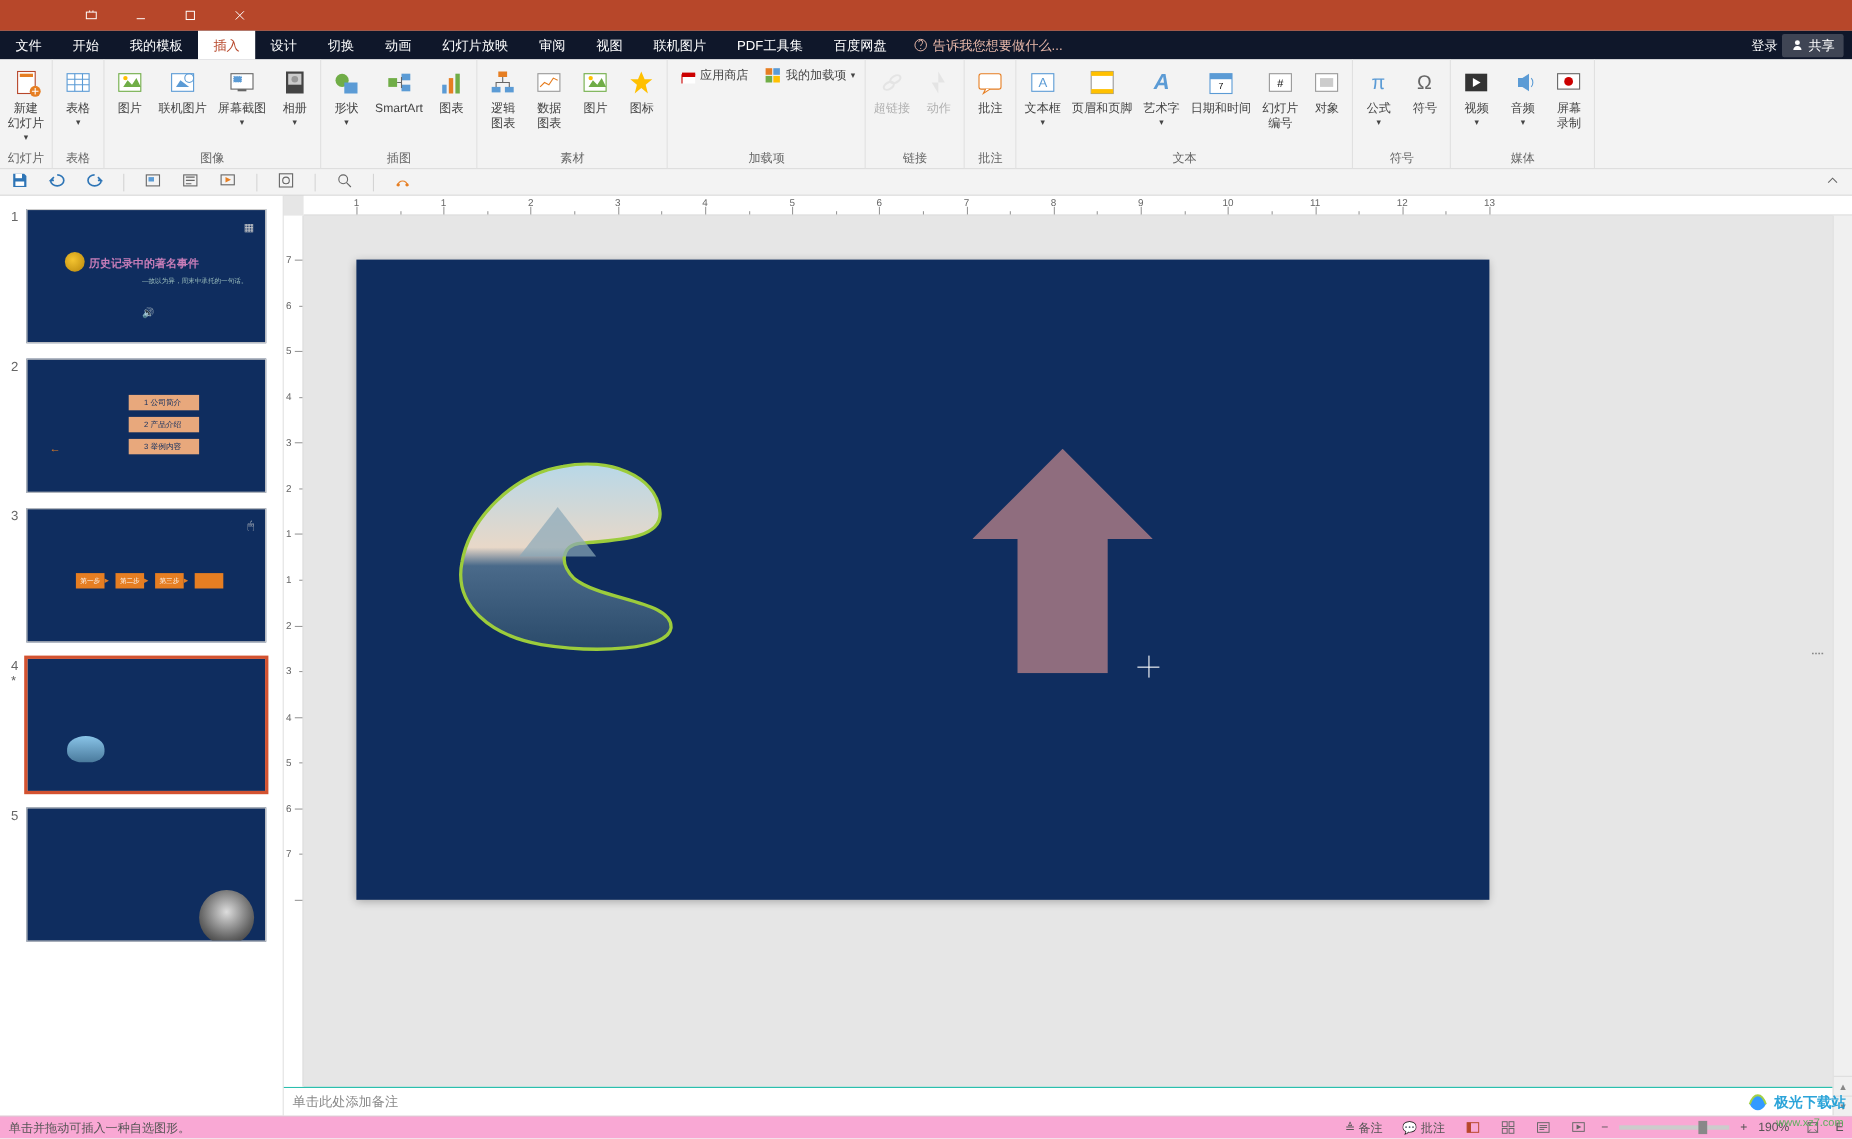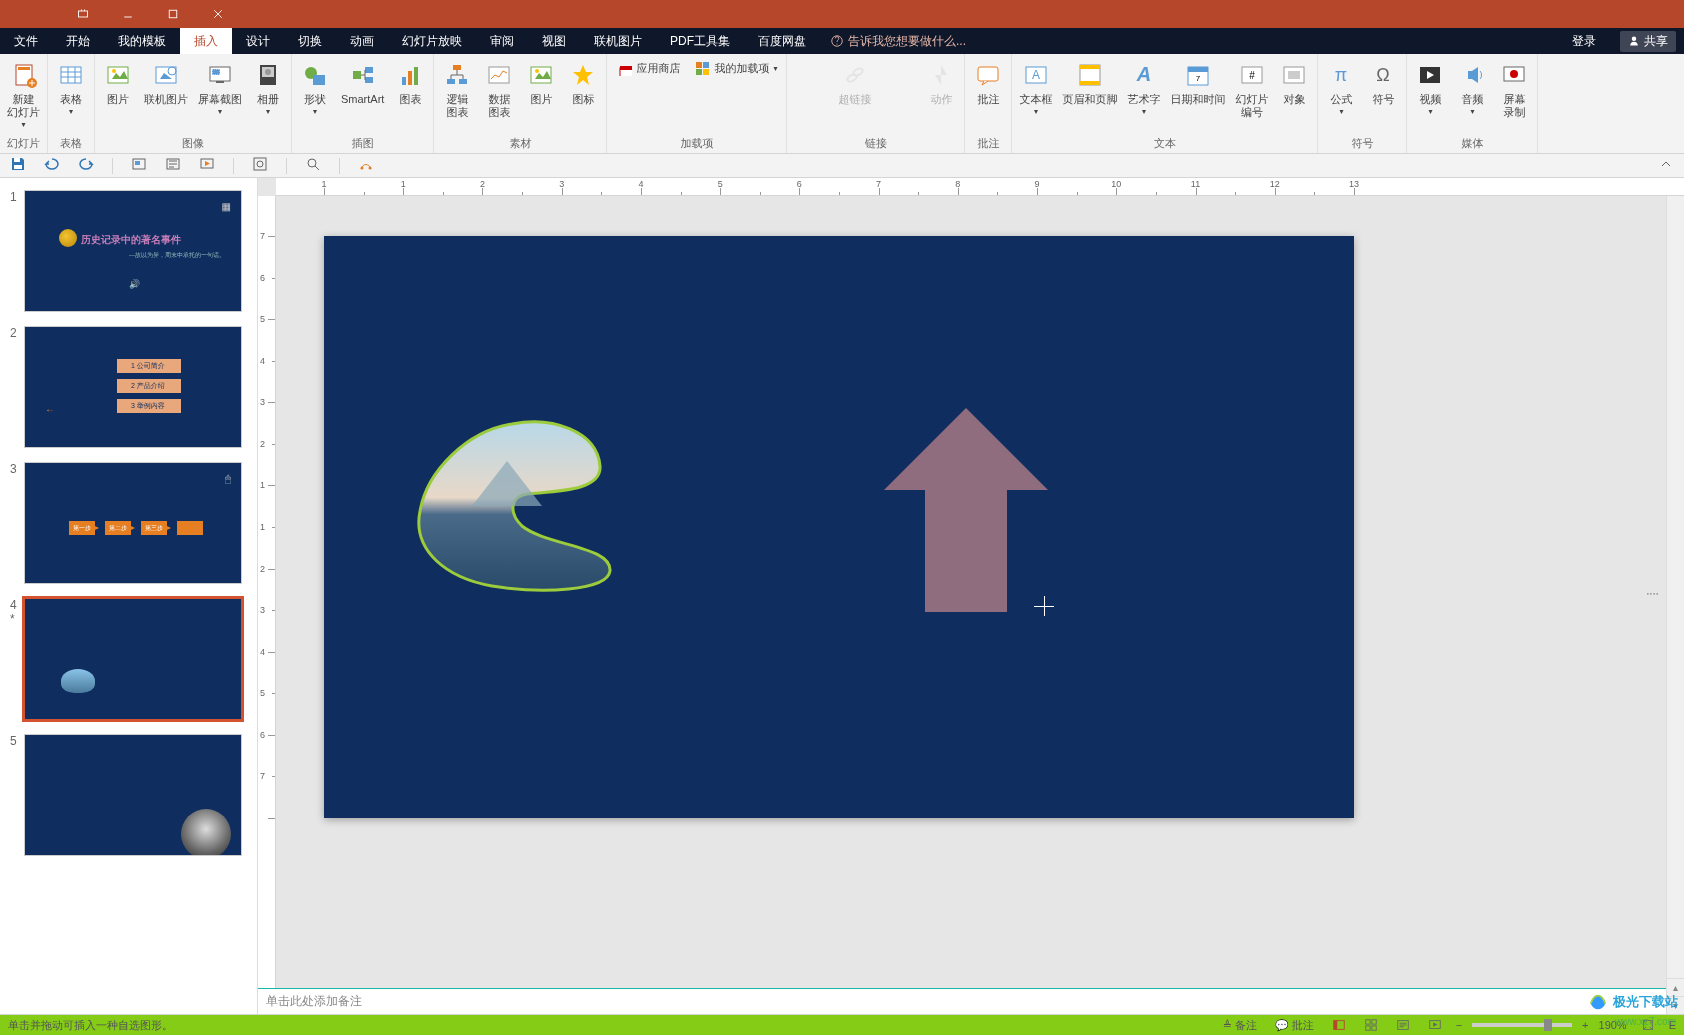--- a/index.html
+++ b/index.html
@@ -12,30 +12,30 @@
 .title-bar .win-btn { width: 45px; height: 28px; display: flex; align-items: center; justify-content: center; font-size: 14px; }
 .title-bar .win-btn svg { width: 12px; height: 12px; stroke: #fff; stroke-width: 1.2; fill: none; }
 
 
 .menu-tabs { height: 26px; background: #0f172a; display: flex; align-items: stretch; color: #fff; font-size: 12px; }
 .menu-tabs .tab { padding: 0 14px; display: flex; align-items: center; cursor: pointer; }
 .menu-tabs .tab.active { background: #fff; color: #b7472a; }
 .menu-tabs .spacer { flex: 1; }
 .menu-tabs .tell-me { display: flex; align-items: center; color: #e7b7a8; font-size: 12px; padding: 0 10px; }
 .menu-tabs .tell-me svg { width: 14px; height: 14px; margin-right: 4px; }
-.menu-tabs .right { display: flex; align-items: center; gap: 24px; padding-right: 8px; }
+.menu-tabs .right { display: flex; align-items: center; gap: 4px; padding-right: 8px; }
 .menu-tabs .share-btn { background: rgba(255,255,255,0.2); padding: 2px 8px; border-radius: 2px; display: flex; align-items: center; gap: 4px; }
 
 
 .ribbon { background: #f3f3f3; border-bottom: 1px solid #d4d4d4; height: 100px; display: flex; }
 .ribbon-group { border-right: 1px solid #e0e0e0; display: flex; flex-direction: column; padding: 3px 3px 0 3px; }
 .ribbon-group .items { flex: 1; display: flex; align-items: flex-start; gap: 2px; }
 .ribbon-group .label { text-align: center; font-size: 11px; color: #666; padding: 2px 0; }
 .ribbon-item { display: flex; flex-direction: column; align-items: center; padding: 2px 4px; cursor: pointer; font-size: 11px; color: #444; min-width: 36px; }
-.ribbon-item.disabled { color: #b0b0b0; margin-left: 44px; }
+.ribbon-item.disabled { color: #b0b0b0; }
 .ribbon-item.disabled svg,.ribbon-item.disabled .ico { opacity: 0.4; }
 .ribbon-item .ico { width: 32px; height: 32px; margin-bottom: 2px; display: flex; align-items: center; justify-content: center; }
 .ribbon-item .ico svg { width: 28px; height: 28px; }
 .ribbon-item .txt { line-height: 1.2; text-align: center; white-space: pre-line; }
 .ribbon-item .dd { font-size: 8px; margin-top: 1px; }
 .ribbon-small { display: flex; align-items: center; gap: 4px; font-size: 11px; padding: 3px 6px; cursor: pointer; }
 .ribbon-small .ico { width: 16px; height: 16px; display: flex; align-items: center; justify-content: center; }
 .ribbon-small .ico svg { width: 16px; height: 16px; }
 
 
@@ -91,21 +91,21 @@
 
 .scroll-v { position: absolute; right: 0; top: 18px; bottom: 0; width: 18px; background: #f0f0f0; border-left: 1px solid #ddd; }
 .scroll-v .arrows { position: absolute; bottom: 0; left: 0; right: 0; }
 .scroll-v .ab { height: 18px; display: flex; align-items: center; justify-content: center; color: #888; font-size: 10px; border-top: 1px solid #ddd; }
 
 
 .notes { height: 26px; background: #fff; border-top: 1px solid #14b8a6; display: flex; align-items: center; padding: 0 8px; color: #888; font-size: 12px; }
 .splitter { position: absolute; right: 24px; top: 50%; color: #888; font-size: 14px; writing-mode: vertical-rl; }
 
 
-.status { height: 21px; background: #84cc16; border-top: 1px solid #d4d4d4; display: flex; align-items: center; font-size: 11px; color: #555; padding: 0 8px; }
+.status { height: 21px; background: #f9a8d4; border-top: 1px solid #d4d4d4; display: flex; align-items: center; font-size: 11px; color: #555; padding: 0 8px; }
 .status .left { flex: 1; }
 .status .right { display: flex; align-items: center; gap: 10px; }
 .status .vbtn svg { width: 14px; height: 14px; }
 .status .vbtn { display: flex; align-items: center; gap: 3px; padding: 0 4px; }
 .status .zoom-slider { width: 100px; height: 4px; background: #ccc; position: relative; }
 .status .zoom-slider .handle { position: absolute; left: 72%; top: -4px; width: 8px; height: 12px; background: #888; }
 
 
 .watermark { position: absolute; right: 6px; bottom: 22px; display: flex; align-items: center; gap: 4px; opacity: 0.9; pointer-events: none; }
 .watermark svg { width: 22px; height: 22px; }

